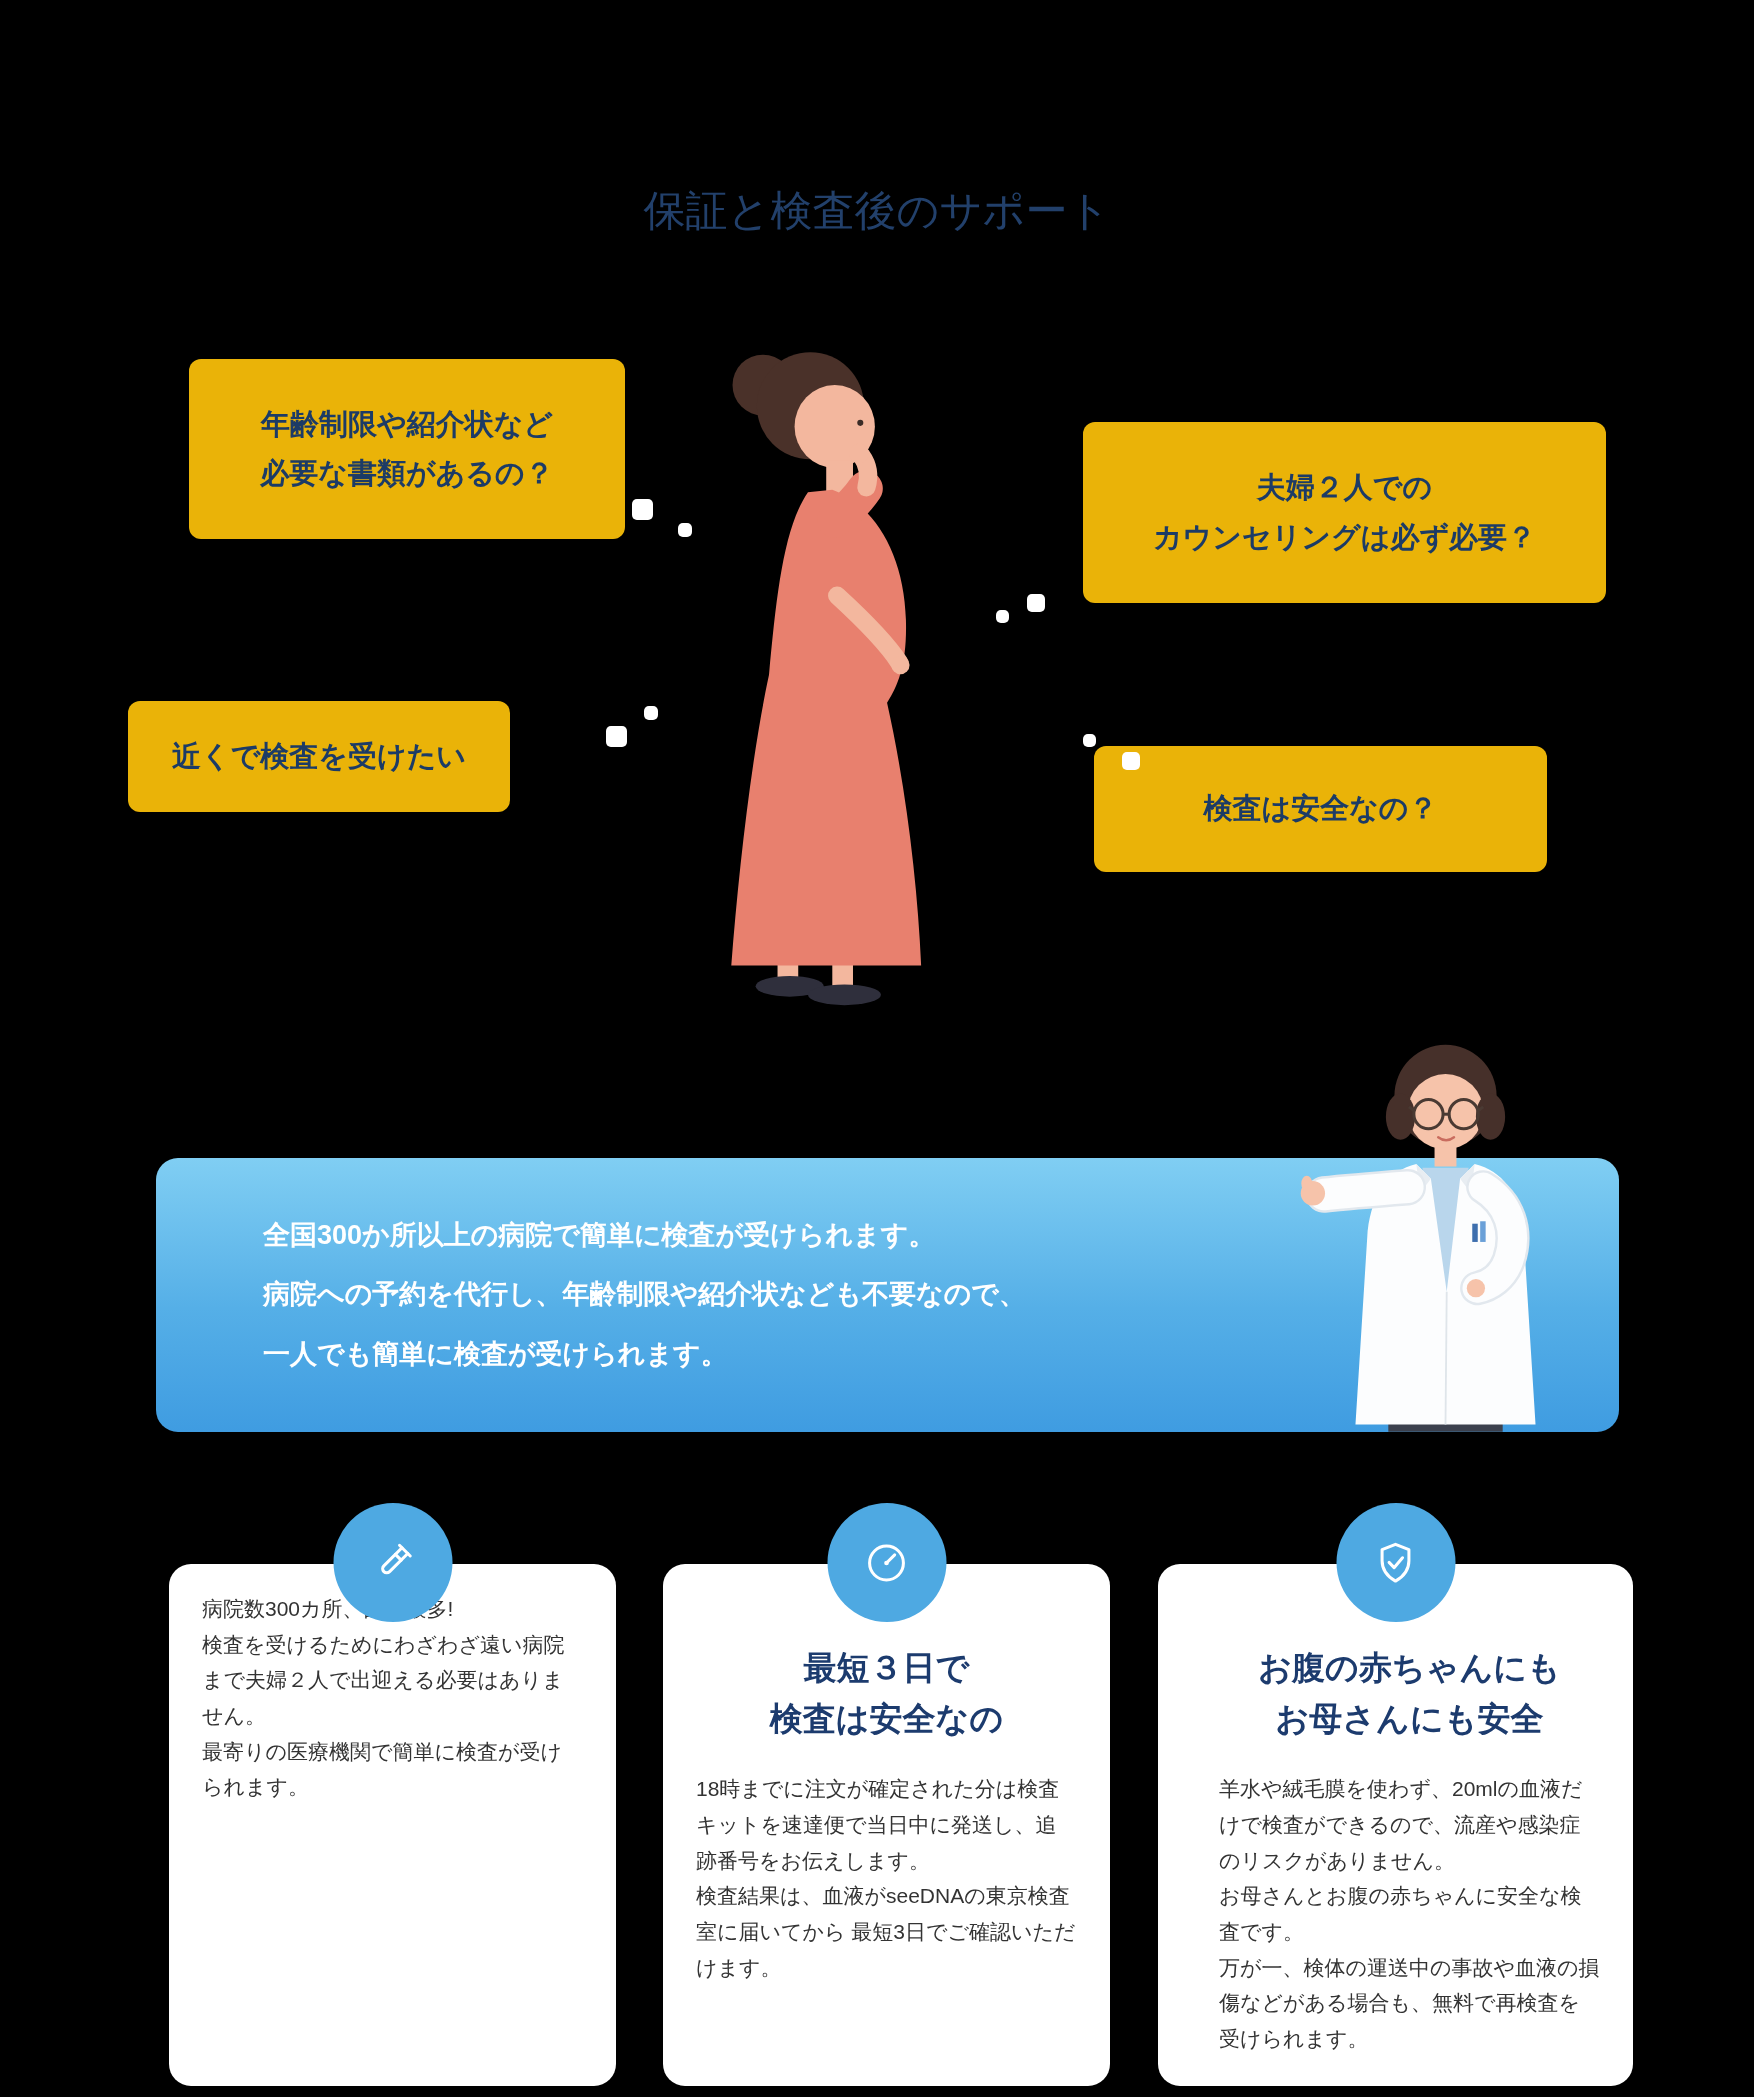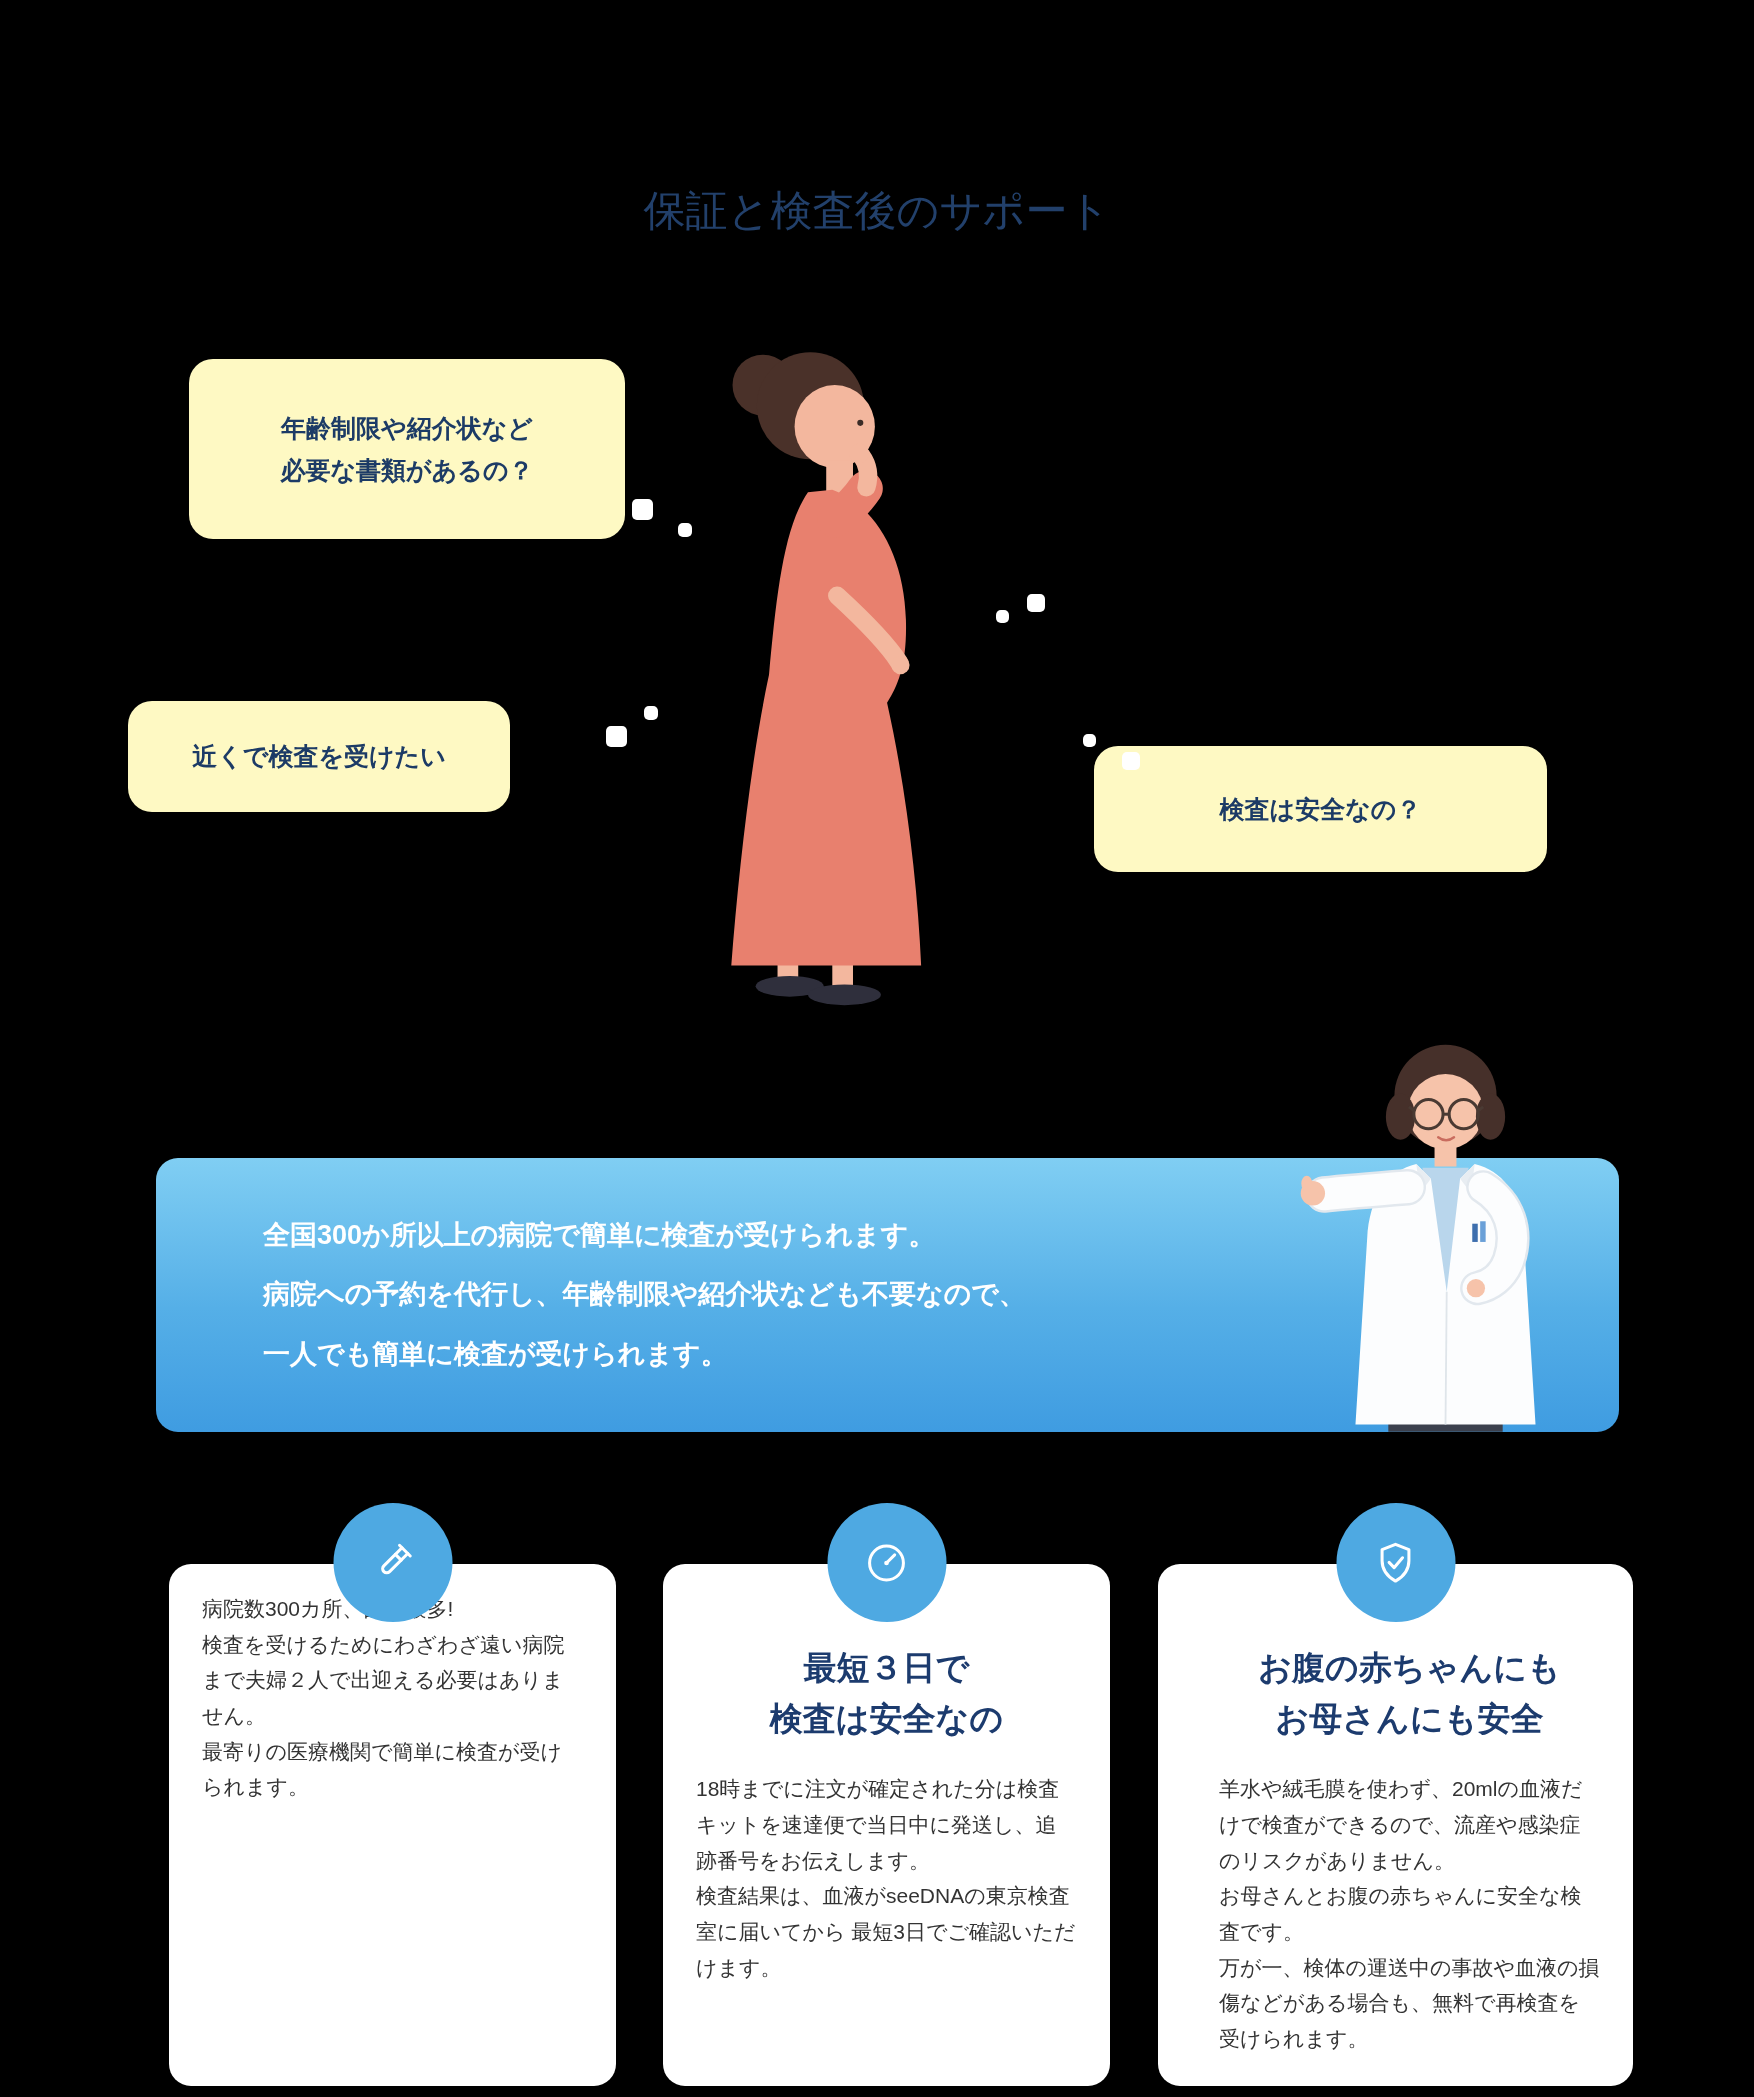--- a/index.html
+++ b/index.html
@@ -9,24 +9,24 @@
   }
 
   
   .page-title {
     position:absolute; top:183px; left:0; width:100%; margin:0;
     text-align:center; font-size:42px; font-weight:400; color:#22406b;
   }
 
   
   .bubble {
-    position:absolute; background:#fef9c3; border-radius:24px;
+    position:absolute; background:#eab308; border-radius:12px;
     display:flex; align-items:center; justify-content:center;
     text-align:center; font-weight:700; color:#1c3b66;
-    font-size:25px; line-height:1.7;
+    font-size:29px; line-height:1.7;
   }
   .bubble span { white-space:pre-line; }
   .b1 { left:189px;  top:359px;  width:436px; height:180px; }
   .b2 { left:128px;  top:701px; width:382px; height:111px; }
   .b3 { left:1083px; top:422px;  width:523px; height:181px; }
   .b4 { left:1094px; top:720px; width:453px; height:126px;margin-top:26px; }
 
   .dot { position:absolute; background:#fff; border-radius:4.9px; }
   .d1a { left:632px; top:499px;  width:21px; height:21px; }
   .d1b { left:678px; top:523px;  width:14px; height:14px; }
@@ -81,20 +81,24 @@
 <div class="canvas">
 
   <h1 class="page-title">保証と検査後のサポート</h1>
 
   <div class="bubble b1">
     <span>年齢制限や紹介状など
 必要な書類があるの？</span>
   </div>
   <div class="bubble b2">
     <span>近くで検査を受けたい</span>
+  </div>
+  <div class="bubble b3">
+    <span>夫婦２人での
+カウンセリングは必ず必要？</span>
   </div>
   <div class="bubble b4">
     <span>検査は安全なの？</span>
   </div>
 
   <span class="dot d1a"></span>
   <span class="dot d1b"></span>
   <span class="dot d2a"></span>
   <span class="dot d2b"></span>
   <span class="dot d3a"></span>

